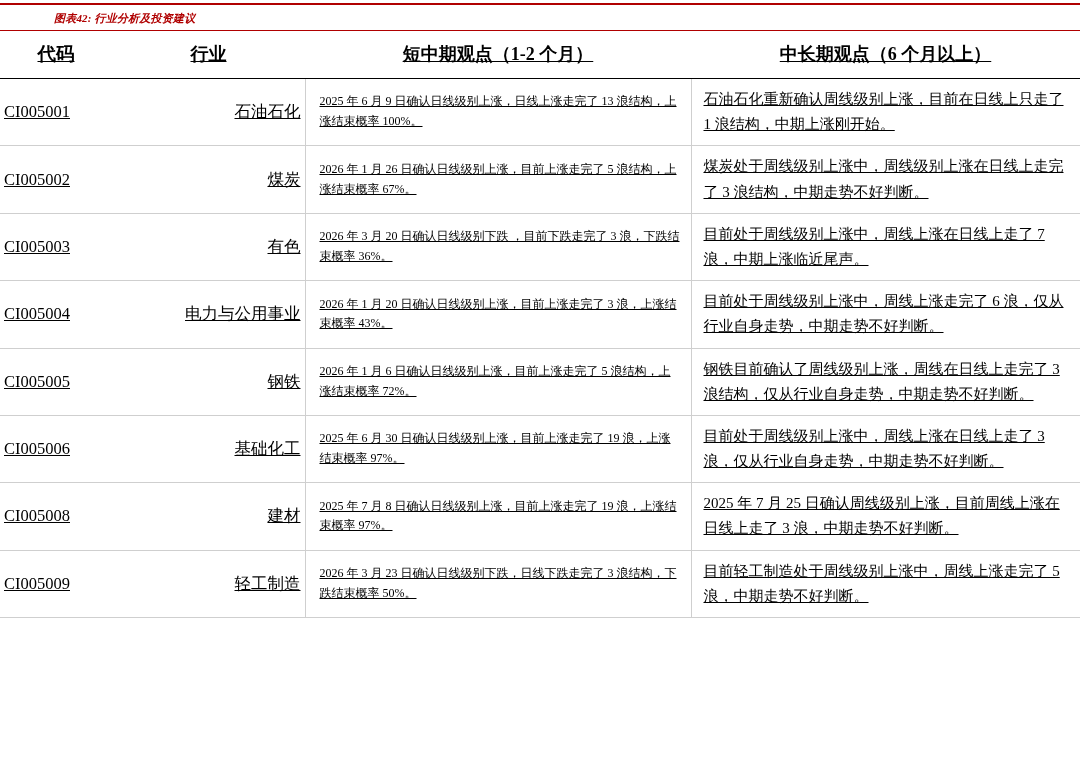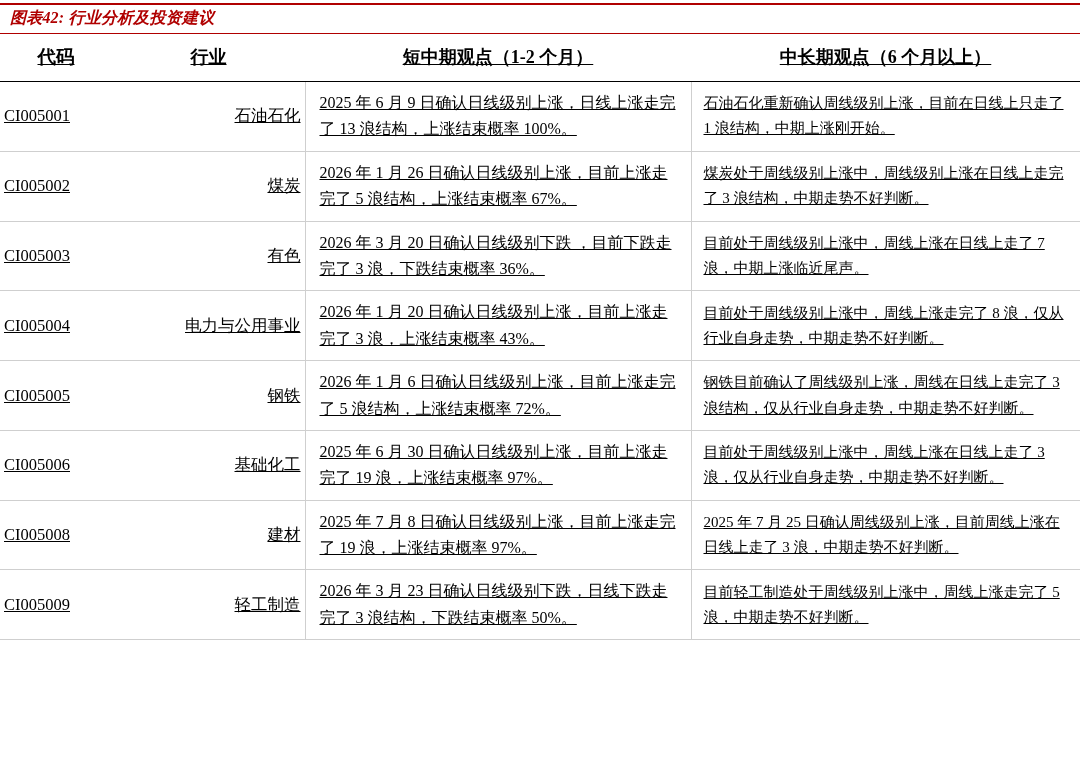--- a/index.html
+++ b/index.html
@@ -23,23 +23,24 @@
   .caption-bar {
     border-top: 2px solid #b00000;
     border-bottom: 1px solid #b00000;
     padding: 3px 10px 4px 10px;
     margin: 3px 0 0 0;
   }
   .caption-text {
     font-family: "Liberation Serif", "DejaVu Serif", serif;
     font-style: italic;
     font-weight: bold;
-    font-size: 16px;
+    font-size: 11px;
     color: #b00000;
     letter-spacing: 0.2px;
+    margin-left: 44px;
   }
   table.main {
     width: 1080px;
     border-collapse: collapse;
     table-layout: fixed;
     text-decoration: underline;
   }
   table.main col.c-code { width: 112px; }
   table.main col.c-ind  { width: 193px; }
   table.main col.c-short{ width: 386px; }
@@ -65,21 +66,21 @@
     font-size: 16.5px;
     padding: 6px 4px;
   }
   tbody td.industry {
     text-align: right;
     font-size: 16.5px;
     padding: 6px 4px 6px 24px;
   }
   tbody td.short {
     text-align: left;
-    font-size: 16px;
+    font-size: 12px;
     line-height: 1.65;
     padding: 8px 10px 8px 14px;
     border-left: 1px solid #cfcfcf;
     border-right: 1px solid #cfcfcf;
   }
   tbody td.long {
     text-align: left;
     font-size: 15px;
     line-height: 1.68;
     padding: 8px 12px 8px 12px;
@@ -125,21 +126,21 @@
       <tr>
         <td class="code">CI005003</td>
         <td class="industry">有色</td>
         <td class="short">2026 年 3 月 20 日确认日线级别下跌 ，目前下跌走完了 3 浪，下跌结束概率 36%。</td>
         <td class="long">目前处于周线级别上涨中，周线上涨在日线上走了 7 浪，中期上涨临近尾声。</td>
       </tr>
       <tr>
         <td class="code">CI005004</td>
         <td class="industry">电力与公用事业</td>
         <td class="short">2026 年 1 月 20 日确认日线级别上涨，目前上涨走完了 3 浪，上涨结束概率 43%。</td>
-        <td class="long">目前处于周线级别上涨中，周线上涨走完了 8 浪，仅从行业自身走势，中期走势不好判断。</td>
+        <td class="long">目前处于周线级别上涨中，周线上涨走完了 6 浪，仅从行业自身走势，中期走势不好判断。</td>
       </tr>
       <tr>
         <td class="code">CI005005</td>
         <td class="industry">钢铁</td>
         <td class="short">2026 年 1 月 6 日确认日线级别上涨，目前上涨走完了 5 浪结构，上涨结束概率 72%。</td>
         <td class="long">钢铁目前确认了周线级别上涨，周线在日线上走完了 3 浪结构，仅从行业自身走势，中期走势不好判断。</td>
       </tr>
       <tr>
         <td class="code">CI005006</td>
         <td class="industry">基础化工</td>

